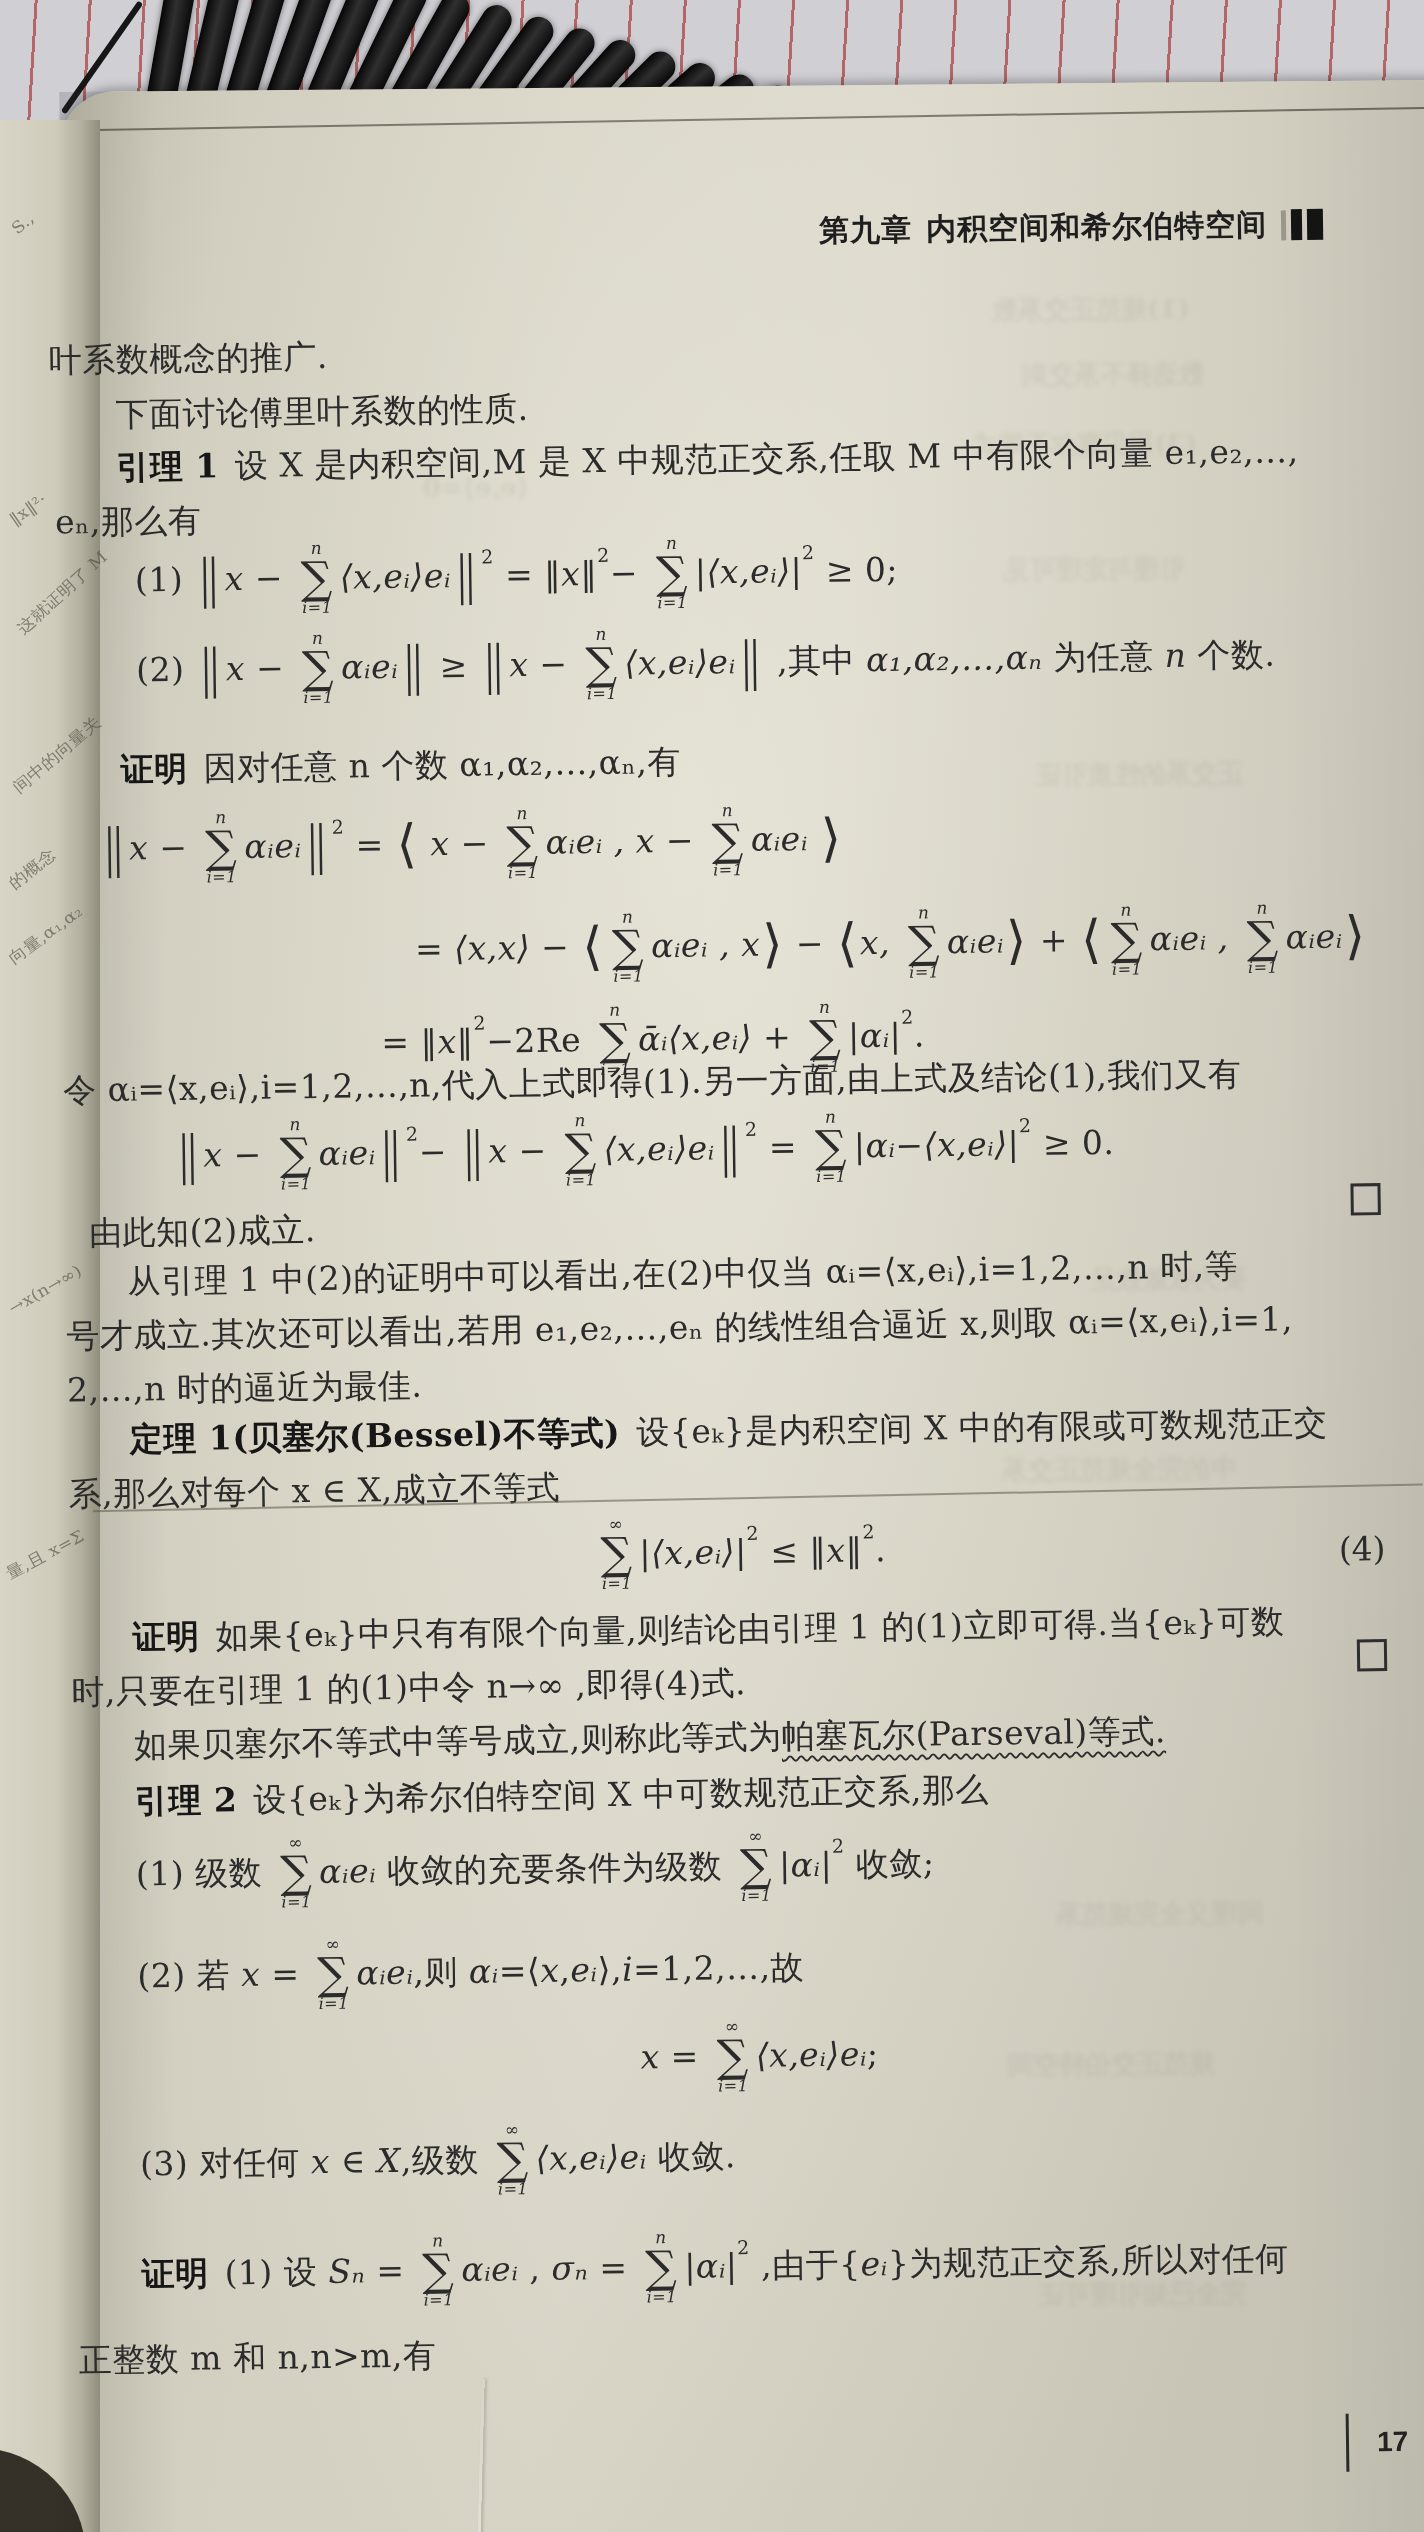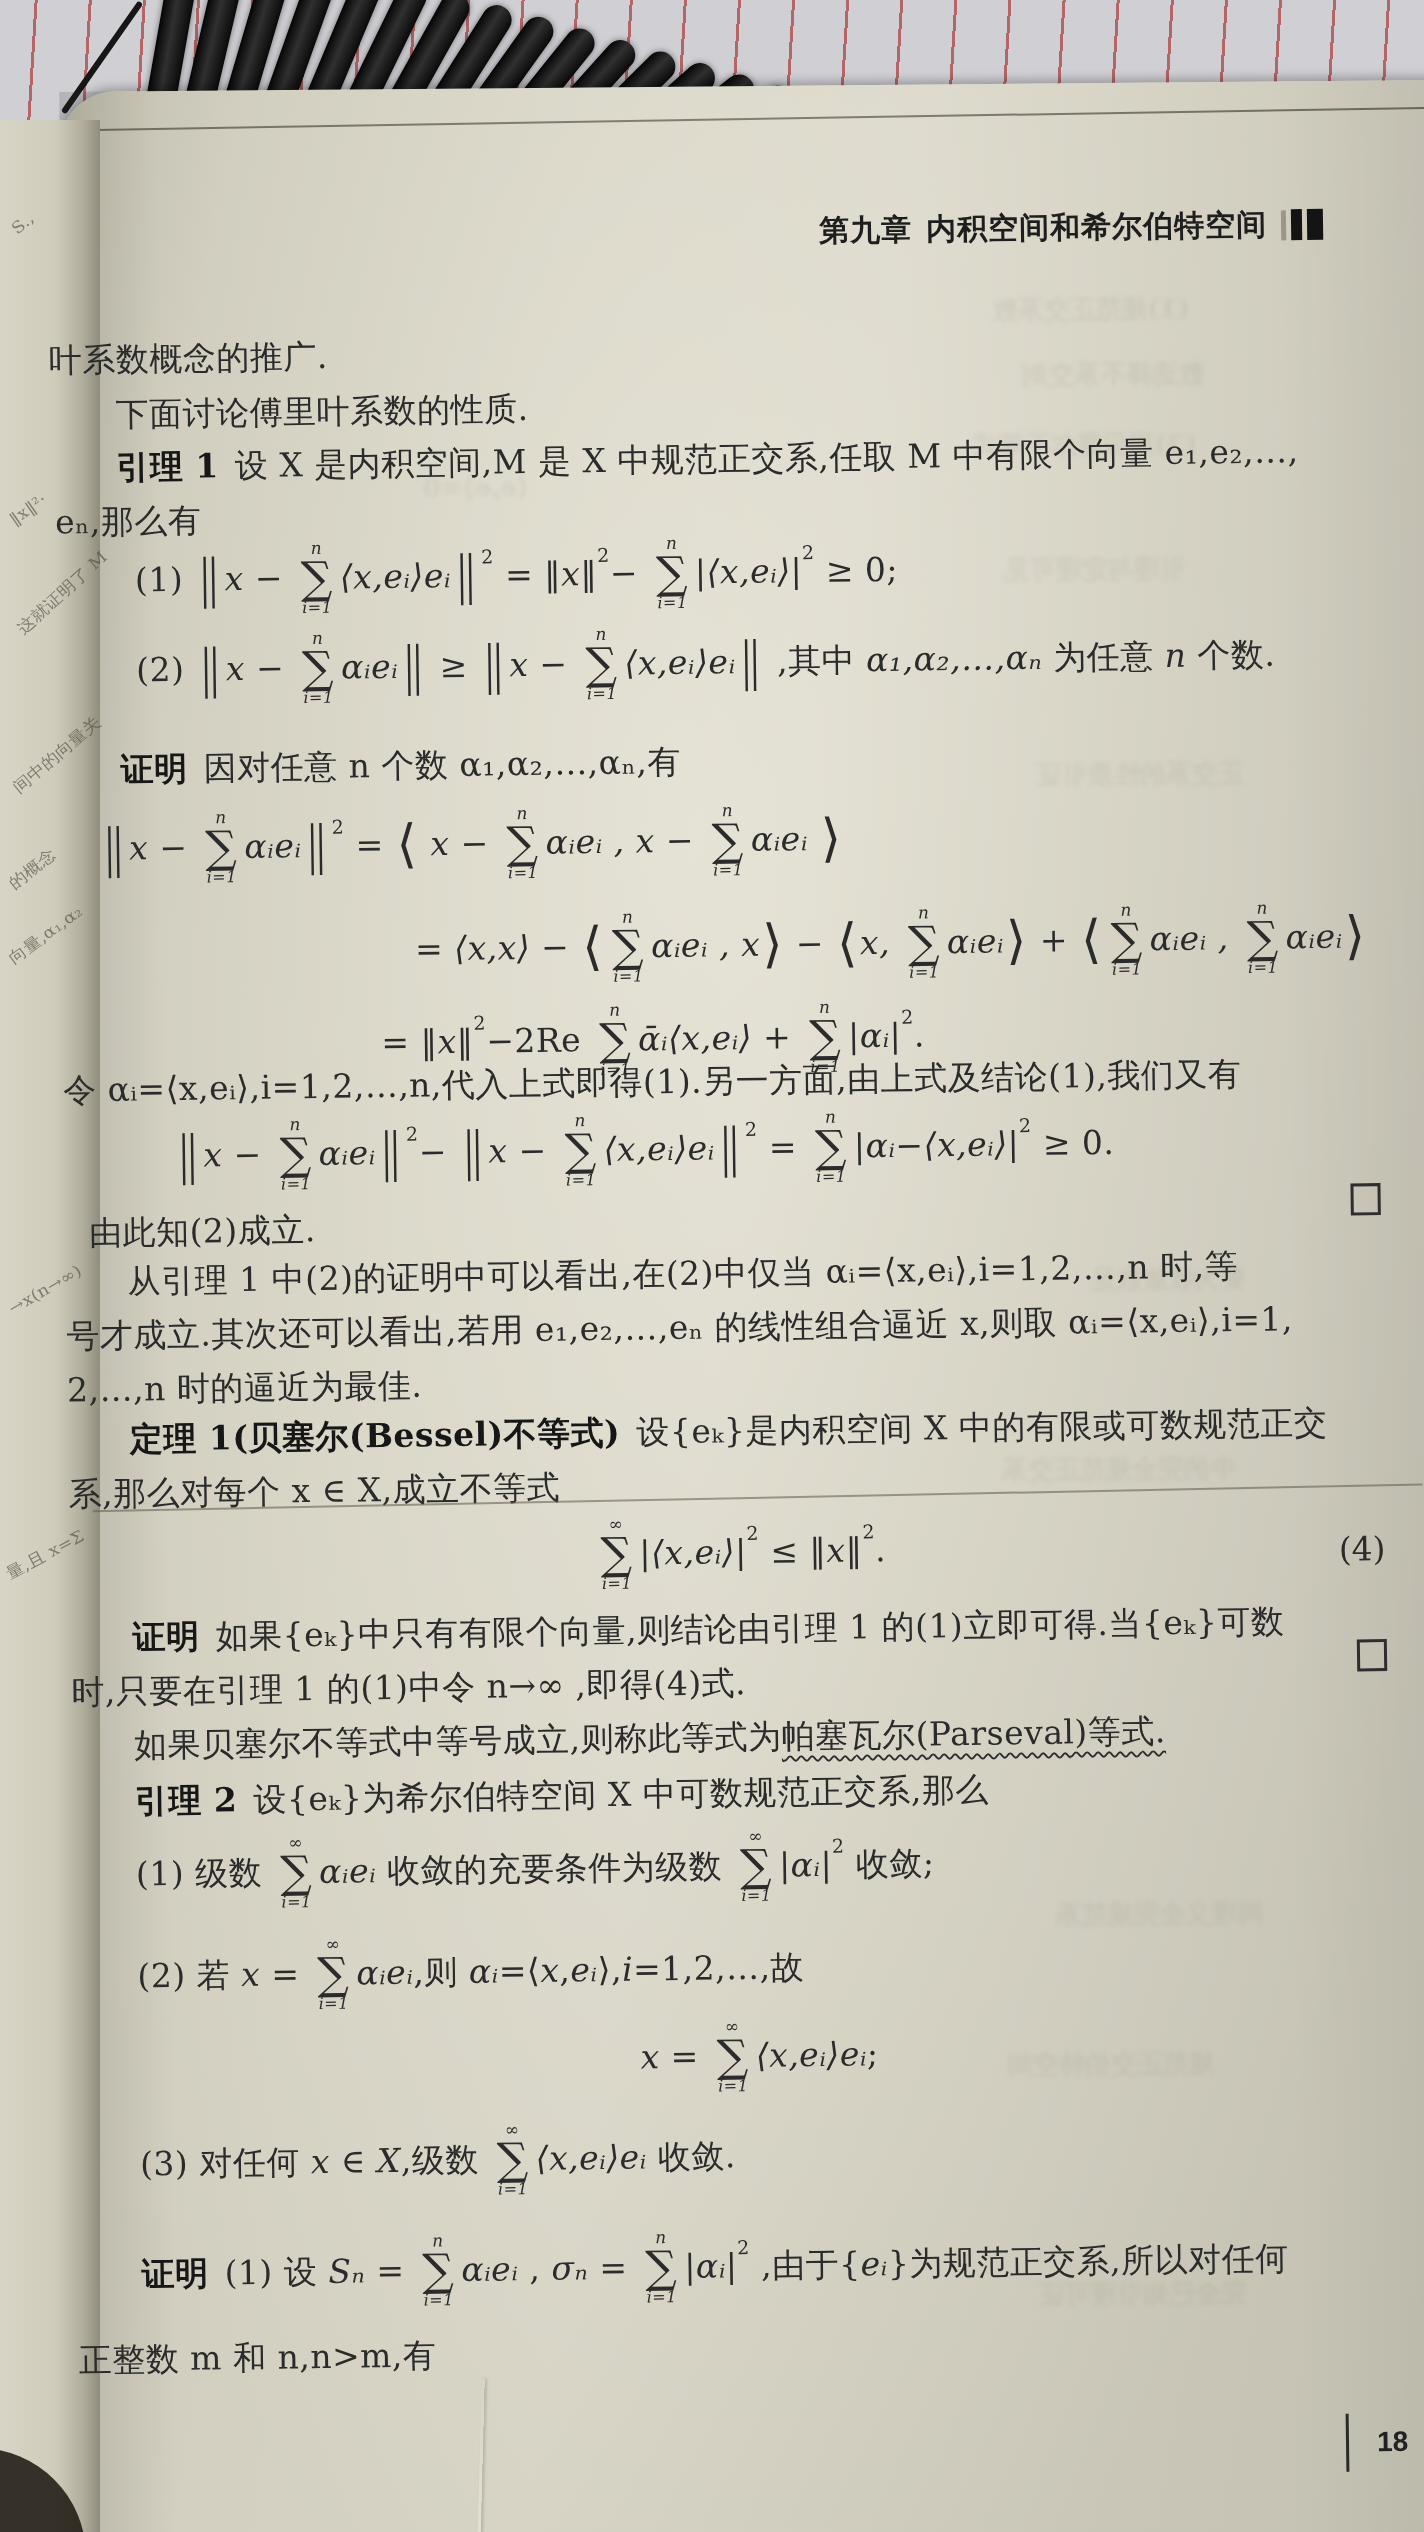--- a/index.html
+++ b/index.html
@@ -199,15 +199,15 @@
   <div class="ln fx" style="top:1928px;left:38px"><span class="t-r">(2) 若 </span><span class="t-m">x</span><span class="t-r"> = </span><span class="sum"><span class="st">∞</span><span class="sg">∑</span><span class="sb">i=1</span></span><span class="t-m">αᵢeᵢ</span><span class="t-r">,则 </span><span class="t-m">αᵢ</span><span class="t-r">=⟨</span><span class="t-m">x</span><span class="t-r">,</span><span class="t-m">eᵢ</span><span class="t-r">⟩,</span><span class="t-m">i</span><span class="t-r">=1,2,…,故</span></div>
   <div class="ln fx" style="top:2016px;left:540px"><span class="t-m">x</span><span class="t-r"> = </span><span class="sum"><span class="st">∞</span><span class="sg">∑</span><span class="sb">i=1</span></span><span class="t-m">⟨x,eᵢ⟩eᵢ</span><span class="t-r">;</span></div>
   <div class="ln fx" style="top:2116px;left:38px"><span class="t-r">(3) 对任何 </span><span class="t-m">x</span><span class="t-r"> ∈ </span><span class="t-m">X</span><span class="t-r">,级数 </span><span class="sum"><span class="st">∞</span><span class="sg">∑</span><span class="sb">i=1</span></span><span class="t-m">⟨x,eᵢ⟩eᵢ</span><span class="t-r"> 收敛.</span></div>
 
   <div class="ln fx" style="top:2226px;left:38px"><span class="lbl" style="align-self:center">证明</span><span class="fx"><span class="t-r">(1) 设 </span><span class="t-m">Sₙ</span><span class="t-r"> = </span><span class="sum"><span class="st">n</span><span class="sg">∑</span><span class="sb">i=1</span></span><span class="t-m">αᵢeᵢ</span><span class="t-r"> , </span><span class="t-m">σₙ</span><span class="t-r"> = </span><span class="sum"><span class="st">n</span><span class="sg">∑</span><span class="sb">i=1</span></span><span class="t-r">|</span><span class="t-m">αᵢ</span><span class="t-r">|</span><span class="t-p">2</span><span class="t-r"> ,由于{</span><span class="t-m">eᵢ</span><span class="t-r">}为规范正交系,所以对任何</span></span></div>
 
   <div class="ln" style="top:2330px;left:-26px"><span>正整数 m 和 n,n&gt;m,有</span></div>
 
   <div id="pageno">
     <span class="bar"></span>
-    <span class="num">18</span>
+    <span class="num">17</span>
   </div>
 </div>
 
 </body></html>

